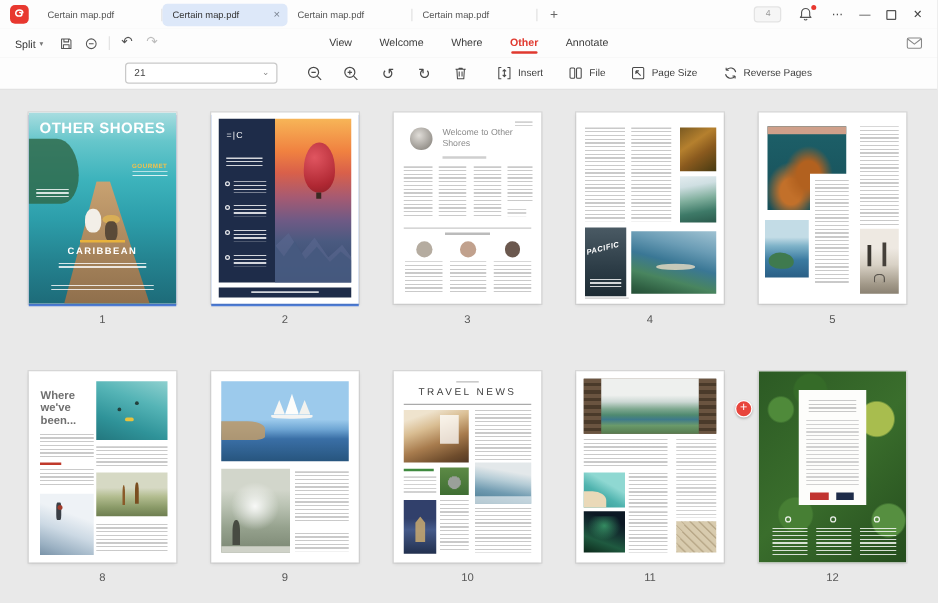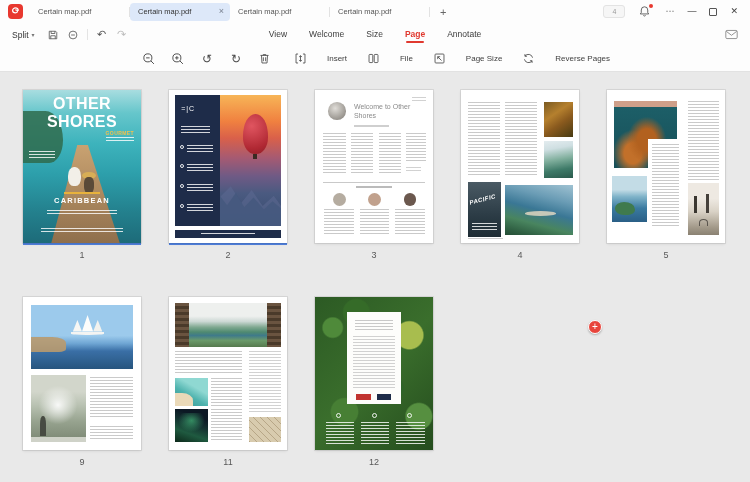--- a/index.html
+++ b/index.html
@@ -38,21 +38,21 @@
   .menu-item.active::after { content:""; position:absolute; left:1px; right:1px; bottom:-2px; height:2px; border-radius:1px; background:#e0392f; }
   .mail { margin-left:auto; padding-right:12px; z-index:2; }
 
   
   .toolbar { position:absolute; top:46px; left:0; right:0; height:26px; background:#fdfdfd; border-bottom:1px solid #e2e2e2; display:flex; align-items:center; justify-content:center; gap:11px; }
   .pagebox { width:122px; height:17px; border:1px solid #c9c9c9; border-radius:3px; display:flex; align-items:center; padding:0 6px; margin-right:10px; background:#fff; }
   .pagebox .pval { font-size:8px; color:#444; flex:1; }
   .pagebox .pcaret { font-size:7px; color:#888; line-height:0.5; }
   .tbtn { display:flex; align-items:center; justify-content:center; width:18px; height:18px; }
   .rglyph { font-size:12px; color:#4a4a4a; line-height:1; }
-  .lbtn { display:flex; align-items:center; gap:20px; margin-left:9px; }
+  .lbtn { display:flex; align-items:center; gap:4px; margin-left:9px; }
   .lbtn .llabel { font-size:8px; color:#3e3e3e; white-space:nowrap; }
 
   
   .content { position:absolute; top:73px; left:0; right:0; bottom:0; background:#e9e9e9; }
   .grid { position:absolute; top:17px; left:23px; display:grid; grid-template-columns:repeat(5,118px); column-gap:28px; row-gap:37px; }
   .cell { width:118px; }
   .thumb { position:relative; width:118px; height:153px; background:#fff; overflow:hidden;
            box-shadow:0 0 0 1px rgba(0,0,0,.07), 0 1px 3px rgba(0,0,0,.10); }
   .thumb.selected { box-shadow:0 0 0 1px rgba(0,0,0,.07), 0 2px 0 0 #4d7cd6, 0 1px 3px rgba(0,0,0,.10); }
   .pnum { margin-top:7px; text-align:center; font-size:9px; color:#585858; }
@@ -128,33 +128,37 @@
     <div class="vsep"></div>
     <div class="mico">
         <span class="uglyph">↶</span>
       </div>
     <div class="mico">
         <span class="uglyph dis">↷</span>
       </div>
     <div class="menus">
       <span class="menu-item">View</span>
       <span class="menu-item">Welcome</span>
-      <span class="menu-item">Size</span>
-      <span class="menu-item active">Page</span>
+      <span class="menu-item">Where</span>
+      <span class="menu-item active">Other</span>
       <span class="menu-item">Annotate</span>
     </div>
     <div class="mail">
       <svg width="13" height="11" viewBox="0 0 16 13">
           <rect x="1" y="1.5" width="14" height="10" rx="1.5" fill="none" stroke="#888" stroke-width="1.1"></rect>
           <path d="M1.5 2.5 8 7.5l6.5-5" fill="none" stroke="#888" stroke-width="1.1"></path>
         </svg>
     </div>
   </div>
 
   <div class="toolbar">
+    <div class="pagebox">
+      <span class="pval">21</span>
+      <span class="pcaret">⌄</span>
+    </div>
     <div class="tbtn">
       <svg width="14" height="14" viewBox="0 0 16 16">
           <circle cx="6.7" cy="6.7" r="4.6" fill="none" stroke="#4a4a4a" stroke-width="1.1"></circle>
           <path d="M10.2 10.2 13.6 13.6 M4.7 6.7h4" stroke="#4a4a4a" stroke-width="1.1"></path>
         </svg>
     </div>
     <div class="tbtn">
       <svg width="14" height="14" viewBox="0 0 16 16">
           <circle cx="6.7" cy="6.7" r="4.6" fill="none" stroke="#4a4a4a" stroke-width="1.1"></circle>
           <path d="M10.2 10.2 13.6 13.6 M4.7 6.7h4 M6.7 4.7v4" stroke="#4a4a4a" stroke-width="1.1"></path>
@@ -211,21 +215,21 @@
     <div class="grid">
 
       <div class="cell">
         <div class="thumb selected">
           <div class="el" style="inset:0;background:linear-gradient(180deg,#a8dde0 0%,#66c6cb 15%,#3db3bc 35%,#2d9fab 55%,#24828f 78%,#1d6b79 100%);"></div>
           <div class="el" style="left:0;top:14%;width:34%;height:34%;background:#2f6b4c;border-radius:0 70% 55% 0/0 90% 70% 0;opacity:.85;"></div>
           <div class="el" style="left:0;top:36%;width:100%;height:64%;background:linear-gradient(180deg,#c9a271,#8f6f4c);clip-path:polygon(46% 0,55% 0,82% 100%,24% 100%);"></div>
           <div class="el" style="left:38%;top:50%;width:11%;height:13%;background:#f2efe8;border-radius:45% 45% 40% 40%;"></div>
           <div class="el" style="left:50%;top:53.5%;width:12%;height:5%;background:#d8ae56;border-radius:50%;"></div>
           <div class="el" style="left:52%;top:57%;width:8%;height:10%;background:#5a4a38;border-radius:40%;"></div>
-          <div class="el" style="left:0;top:3.5%;width:100%;text-align:center;color:#fff;font-size:16px;font-weight:bold;letter-spacing:.4px;">OTHER SHORES</div>
+          <div class="el" style="left:0;top:3.5%;width:100%;text-align:center;color:#fff;font-size:12px;font-weight:bold;letter-spacing:.4px;">OTHER SHORES</div>
           <div class="el" style="right:6%;top:26%;color:#f2c14b;font-size:5px;font-weight:bold;letter-spacing:.4px;">GOURMET</div>
           <div class="txw" style="right:6%;top:31%;width:24%;height:6px;"></div>
           <div class="txw" style="left:5%;top:40%;width:22%;height:9px;"></div>
           <div class="el" style="left:35%;top:66.5%;width:30%;height:2px;background:#e8b23c;"></div>
           <div class="el" style="left:0;top:69%;width:100%;text-align:center;color:#fff;font-size:7.5px;font-weight:bold;letter-spacing:1.2px;">CARIBBEAN</div>
           <div class="txw" style="left:20%;top:78.5%;width:60%;height:5px;"></div>
           <div class="txw" style="left:15%;top:90%;width:70%;height:4px;"></div>
         </div>
         <div class="pnum">1</div>
       </div>
@@ -310,20 +314,44 @@
           <div class="tx" style="right:5%;top:7%;width:26%;height:52%;"></div>
           <div class="el" style="right:5%;top:61%;width:26%;height:34%;background:linear-gradient(180deg,#eee9e2 0 30%,#d9d2c6 55%,#a39a8a 85%,#8a8172 100%);">
             <div class="el" style="left:18%;top:25%;width:9%;height:32%;background:#3a3630;"></div>
             <div class="el" style="left:58%;top:20%;width:9%;height:37%;background:#45403a;"></div>
             <div class="el" style="left:35%;top:68%;width:30%;height:14%;border:1px solid #5a554e;border-radius:50% 50% 0 0;border-bottom:none;"></div>
           </div>
         </div>
         <div class="pnum">5</div>
       </div>
 
+      <div class="cell">
+        <div class="thumb">
+          <div class="el" style="left:8%;top:9%;width:40%;color:#6f6f6f;font-size:9px;font-weight:bold;line-height:1.15;">Where we've been...</div>
+          <div class="tx" style="left:8%;top:33%;width:36%;height:13%;"></div>
+          <div class="el" style="left:8%;top:48%;width:14%;height:1.5px;background:#c0392b;"></div>
+          <div class="tx" style="left:8%;top:51%;width:36%;height:10%;"></div>
+          <div class="el" style="left:46%;top:5%;width:48%;height:31%;background:linear-gradient(200deg,#8ed0cf 0%,#55b4b6 35%,#2f9399 70%,#23777e 100%);">
+            <div class="el" style="left:30%;top:45%;width:3px;height:3px;background:#23403c;border-radius:50%;"></div>
+            <div class="el" style="left:55%;top:35%;width:3px;height:3px;background:#23403c;border-radius:50%;"></div>
+            <div class="el" style="left:40%;top:62%;width:12%;height:2.5px;background:#e8c23c;border-radius:2px;"></div>
+          </div>
+          <div class="tx" style="left:46%;top:39%;width:48%;height:11%;"></div>
+          <div class="el" style="left:46%;top:53%;width:48%;height:23%;background:linear-gradient(180deg,#d6d9c4 0 35%,#b3bd90 55%,#8a9a68 80%,#6e7e50 100%);">
+            <div class="el" style="left:36%;top:28%;width:4.5%;height:45%;background:#8a5a28;border-radius:40% 40% 0 0;"></div>
+            <div class="el" style="left:55%;top:22%;width:4.5%;height:50%;background:#7a4e20;border-radius:40% 40% 0 0;"></div>
+          </div>
+          <div class="el" style="left:8%;top:64%;width:36%;height:32%;background:linear-gradient(200deg,#eef2f6 0 35%,#ccd9e4 60%,#9ab0c2 85%,#7a93a8 100%);">
+            <div class="el" style="left:30%;top:14%;width:8%;height:30%;background:#3a3f46;border-radius:30%;"></div>
+            <div class="el" style="left:31%;top:18%;width:4px;height:4px;background:#a03a2a;border-radius:50%;"></div>
+          </div>
+          <div class="tx" style="left:46%;top:80%;width:48%;height:15%;"></div>
+        </div>
+        <div class="pnum">8</div>
+      </div>
 
       <div class="cell">
         <div class="thumb">
           <div class="el" style="left:7%;top:5%;width:86%;height:42%;background:linear-gradient(180deg,#9ccaec 0 48%,#6fa6d4 60%,#3a6fa6 72%,#27557e 100%);">
             <div class="el" style="left:0;bottom:26%;width:34%;height:24%;background:#b99a6e;border-radius:0 40% 20% 0;opacity:.9;"></div>
             <div class="el" style="left:41%;top:24%;width:9%;height:18%;background:#f7f7f4;clip-path:polygon(50% 0,100% 100%,0 100%);"></div>
             <div class="el" style="left:50%;top:16%;width:11%;height:26%;background:#fdfdfb;clip-path:polygon(50% 0,100% 100%,0 100%);"></div>
             <div class="el" style="left:61%;top:24%;width:9%;height:18%;background:#f2f2ee;clip-path:polygon(50% 0,100% 100%,0 100%);"></div>
             <div class="el" style="left:39%;top:43%;width:33%;height:4.5%;background:#f4f4f2;border-radius:0 0 45% 45%;"></div>
           </div>
@@ -331,20 +359,43 @@
             <div class="el" style="left:15%;top:15%;width:70%;height:60%;background:radial-gradient(circle,rgba(255,255,255,.9),rgba(255,255,255,0) 70%);"></div>
             <div class="el" style="left:16%;bottom:9%;width:12%;height:30%;background:#474b42;border-radius:40% 40% 0 0;"></div>
             <div class="el" style="left:0;bottom:0;width:100%;height:8%;background:#cfd2c8;"></div>
           </div>
           <div class="tx" style="left:57%;top:52%;width:36%;height:28%;"></div>
           <div class="tx" style="left:57%;top:84%;width:36%;height:10%;"></div>
         </div>
         <div class="pnum">9</div>
       </div>
 
+      <div class="cell">
+        <div class="thumb">
+          <div class="el" style="left:42%;top:5%;width:16%;height:1.5px;background:#bbb;"></div>
+          <div class="el" style="left:0;top:8%;width:100%;text-align:center;color:#3f3f3f;font-size:8px;letter-spacing:2px;">TRAVEL NEWS</div>
+          <div class="el" style="left:7%;top:17%;width:86%;height:1px;background:#aaa;"></div>
+          <div class="el" style="left:7%;top:20%;width:44%;height:28%;background:linear-gradient(160deg,#efe3cd 0 15%,#d9bd92 35%,#a87c4e 60%,#6e4c2c 85%,#523824 100%);">
+            <div class="el" style="left:55%;top:10%;width:30%;height:55%;background:rgba(255,255,255,.75);"></div>
+          </div>
+          <div class="tx" style="right:7%;top:20%;width:38%;height:27%;"></div>
+          <div class="el" style="left:7%;top:51%;width:20%;height:2px;background:#3f8a3f;"></div>
+          <div class="txl" style="left:7%;top:55%;width:22%;height:10%;"></div>
+          <div class="el" style="left:31%;top:50%;width:20%;height:15%;background:radial-gradient(circle at 50% 55%,#9aa09a 0 30%,rgba(154,160,154,0) 31%),linear-gradient(#5d8a46,#3f6e33);"></div>
+          <div class="el" style="right:7%;top:48%;width:38%;height:21%;background:linear-gradient(190deg,#e3e8ea 0 25%,#b5ccd6 45%,#6f9ab0 70%,#47788f 100%);">
+            <div class="el" style="left:0;bottom:0;width:100%;height:16%;background:rgba(255,255,255,.6);"></div>
+          </div>
+          <div class="el" style="left:7%;top:67.5%;width:22%;height:28%;background:linear-gradient(180deg,#31406b 0 35%,#455a8a 55%,#22304e 100%);">
+            <div class="el" style="left:25%;top:30%;width:50%;height:48%;background:#c9a96e;opacity:.85;clip-path:polygon(50% 0,80% 25%,80% 100%,20% 100%,20% 25%);"></div>
+          </div>
+          <div class="tx" style="left:31%;top:67.5%;width:20%;height:27%;"></div>
+          <div class="tx" style="right:7%;top:71%;width:38%;height:24%;"></div>
+        </div>
+        <div class="pnum">10</div>
+      </div>
 
       <div class="cell">
         <div class="thumb">
           <div class="el" style="left:5%;top:4%;width:90%;height:29%;background:#5d4936;">
             <div class="el" style="left:0;top:0;width:13%;height:100%;background:repeating-linear-gradient(180deg,#6a5440 0 3px,#4a3a2a 3px 6px);"></div>
             <div class="el" style="right:0;top:0;width:13%;height:100%;background:repeating-linear-gradient(180deg,#6a5440 0 3px,#4a3a2a 3px 6px);"></div>
             <div class="el" style="left:13%;top:0;width:74%;height:100%;background:linear-gradient(180deg,#eef0ee 0 30%,#ccd8d4 42%,#7fa890 55%,#4f8a70 66%,#3f7a8a 74%,#6a9a6a 85%,#567a4e 100%);"></div>
           </div>
           <div class="tx" style="left:5%;top:35.5%;width:57%;height:15%;"></div>
           <div class="txl" style="right:5%;top:35.5%;width:27%;height:41%;"></div>

